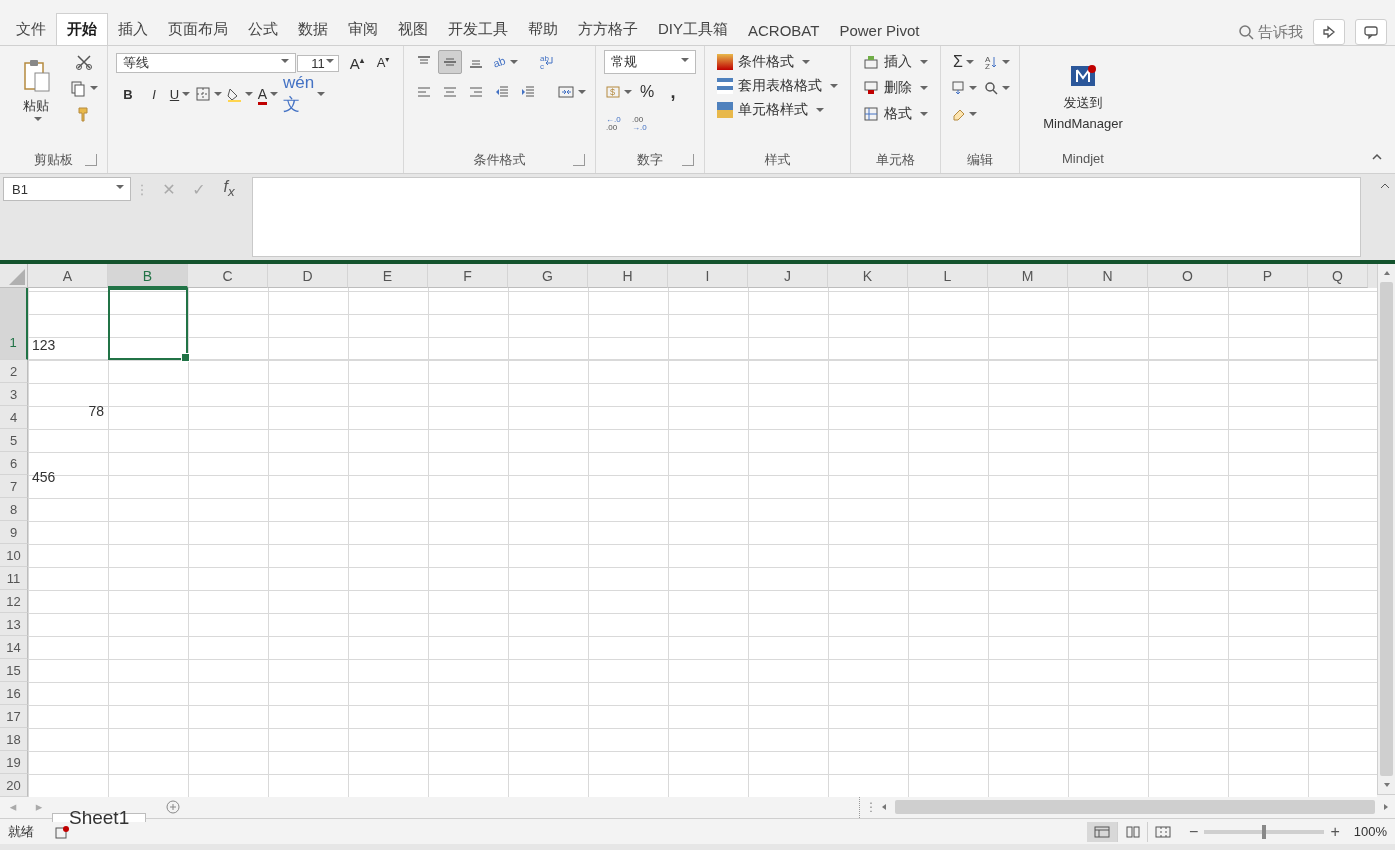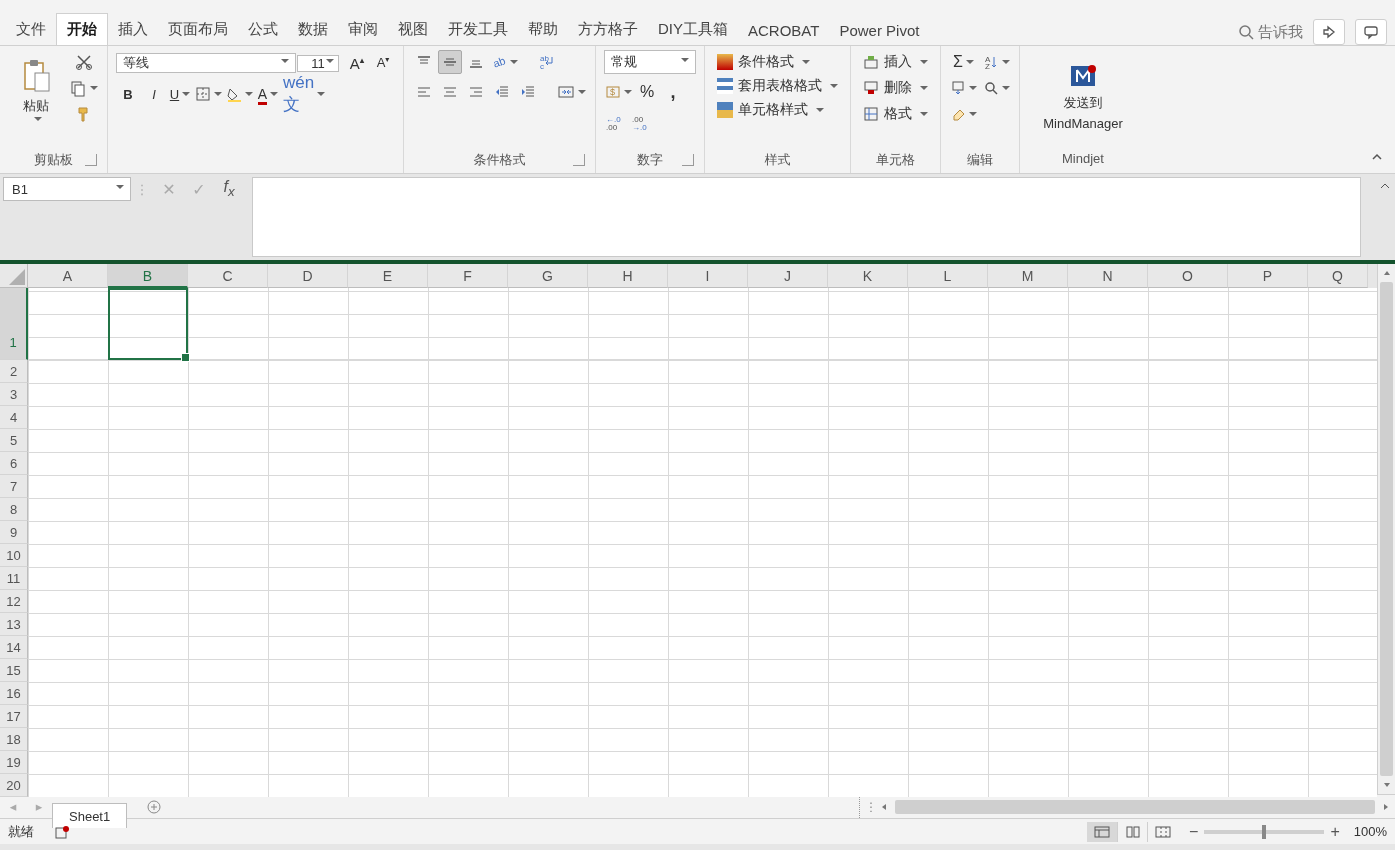--- a/index.html
+++ b/index.html
@@ -70,21 +70,21 @@
 .selcell{position:absolute;left:80px;top:0;width:80px;height:72px;border:2px solid #217346;pointer-events:none}
 .selcell::after{content:"";position:absolute;right:-4px;bottom:-4px;width:7px;height:7px;background:#217346;border:1px solid #fff}
 .vscroll{width:18px;background:#f0f0f0;border-left:1px solid #cfcfcf;display:flex;flex-direction:column}
 .vscroll .arr{height:18px;display:flex;align-items:center;justify-content:center}
 .vscroll .track{flex:1;position:relative}
 .vscroll .thumb{position:absolute;left:2px;right:2px;top:0;height:100%;background:#cfcfcf;border-radius:2px}
 
 
 .sheetbar{height:24px;background:#f3f3f3;border-top:1px solid #cfcfcf;display:flex;align-items:stretch}
 .navbtn{width:26px;display:flex;align-items:center;justify-content:center;color:#aaa}
-.sheettab{padding:12px 16px;background:#fff;border:1px solid #bdbdbd;border-bottom:none;display:flex;align-items:center;font-size:13px;margin-top:8px}
+.sheettab{padding:4px 16px;background:#fff;border:1px solid #bdbdbd;border-bottom:none;display:flex;align-items:center;font-size:19px;margin-top:18px}
 .addsheet{width:30px;display:flex;align-items:center;justify-content:center;margin-left:12px}
 .hsplit{width:8px;border-left:1px dotted #999;margin-left:auto}
 .splitgrip{width:8px;display:flex;align-items:center;justify-content:center;color:#888;font-size:12px}
 .hscroll{flex:0 0 520px;display:flex;align-items:center}
 .hscroll .arr{width:18px;height:18px;display:flex;align-items:center;justify-content:center}
 .hscroll .track{flex:1;height:14px;background:#cfcfcf;border-radius:2px;margin:0 2px}
 
 
 .status{height:26px;background:#f3f3f3;border-top:1px solid #cfcfcf;display:flex;align-items:center;padding:0 8px;font-size:13px}
 .status .spacer{flex:1}
@@ -525,20 +525,25 @@
         <div class="rowhdr">16</div>
         <div class="rowhdr">17</div>
         <div class="rowhdr">18</div>
         <div class="rowhdr">19</div>
         <div class="rowhdr">20</div>
       </div>
       <div class="cells">
         <div class="gridlines" style="background-position:0 72px"></div>
         <div style="position:absolute;left:0;top:0;right:0;height:72px;background-image:linear-gradient(to right,#d9d9d9 1px,transparent 1px);background-size:80px 100%"></div>
         <div class="cellrow1-border"></div>
+        <div class="cellA1">
+          <div class="l1">123</div>
+          <div class="l2">78</div>
+          <div class="l3">456</div>
+        </div>
         <div class="selcell"></div>
       </div>
     </div>
   </div>
   <div class="vscroll">
     <div class="arr">
         <svg width="10" height="10">
           <path d="M2 7 L5 3 L8 7" fill="#777"></path>
         </svg>
       </div>

